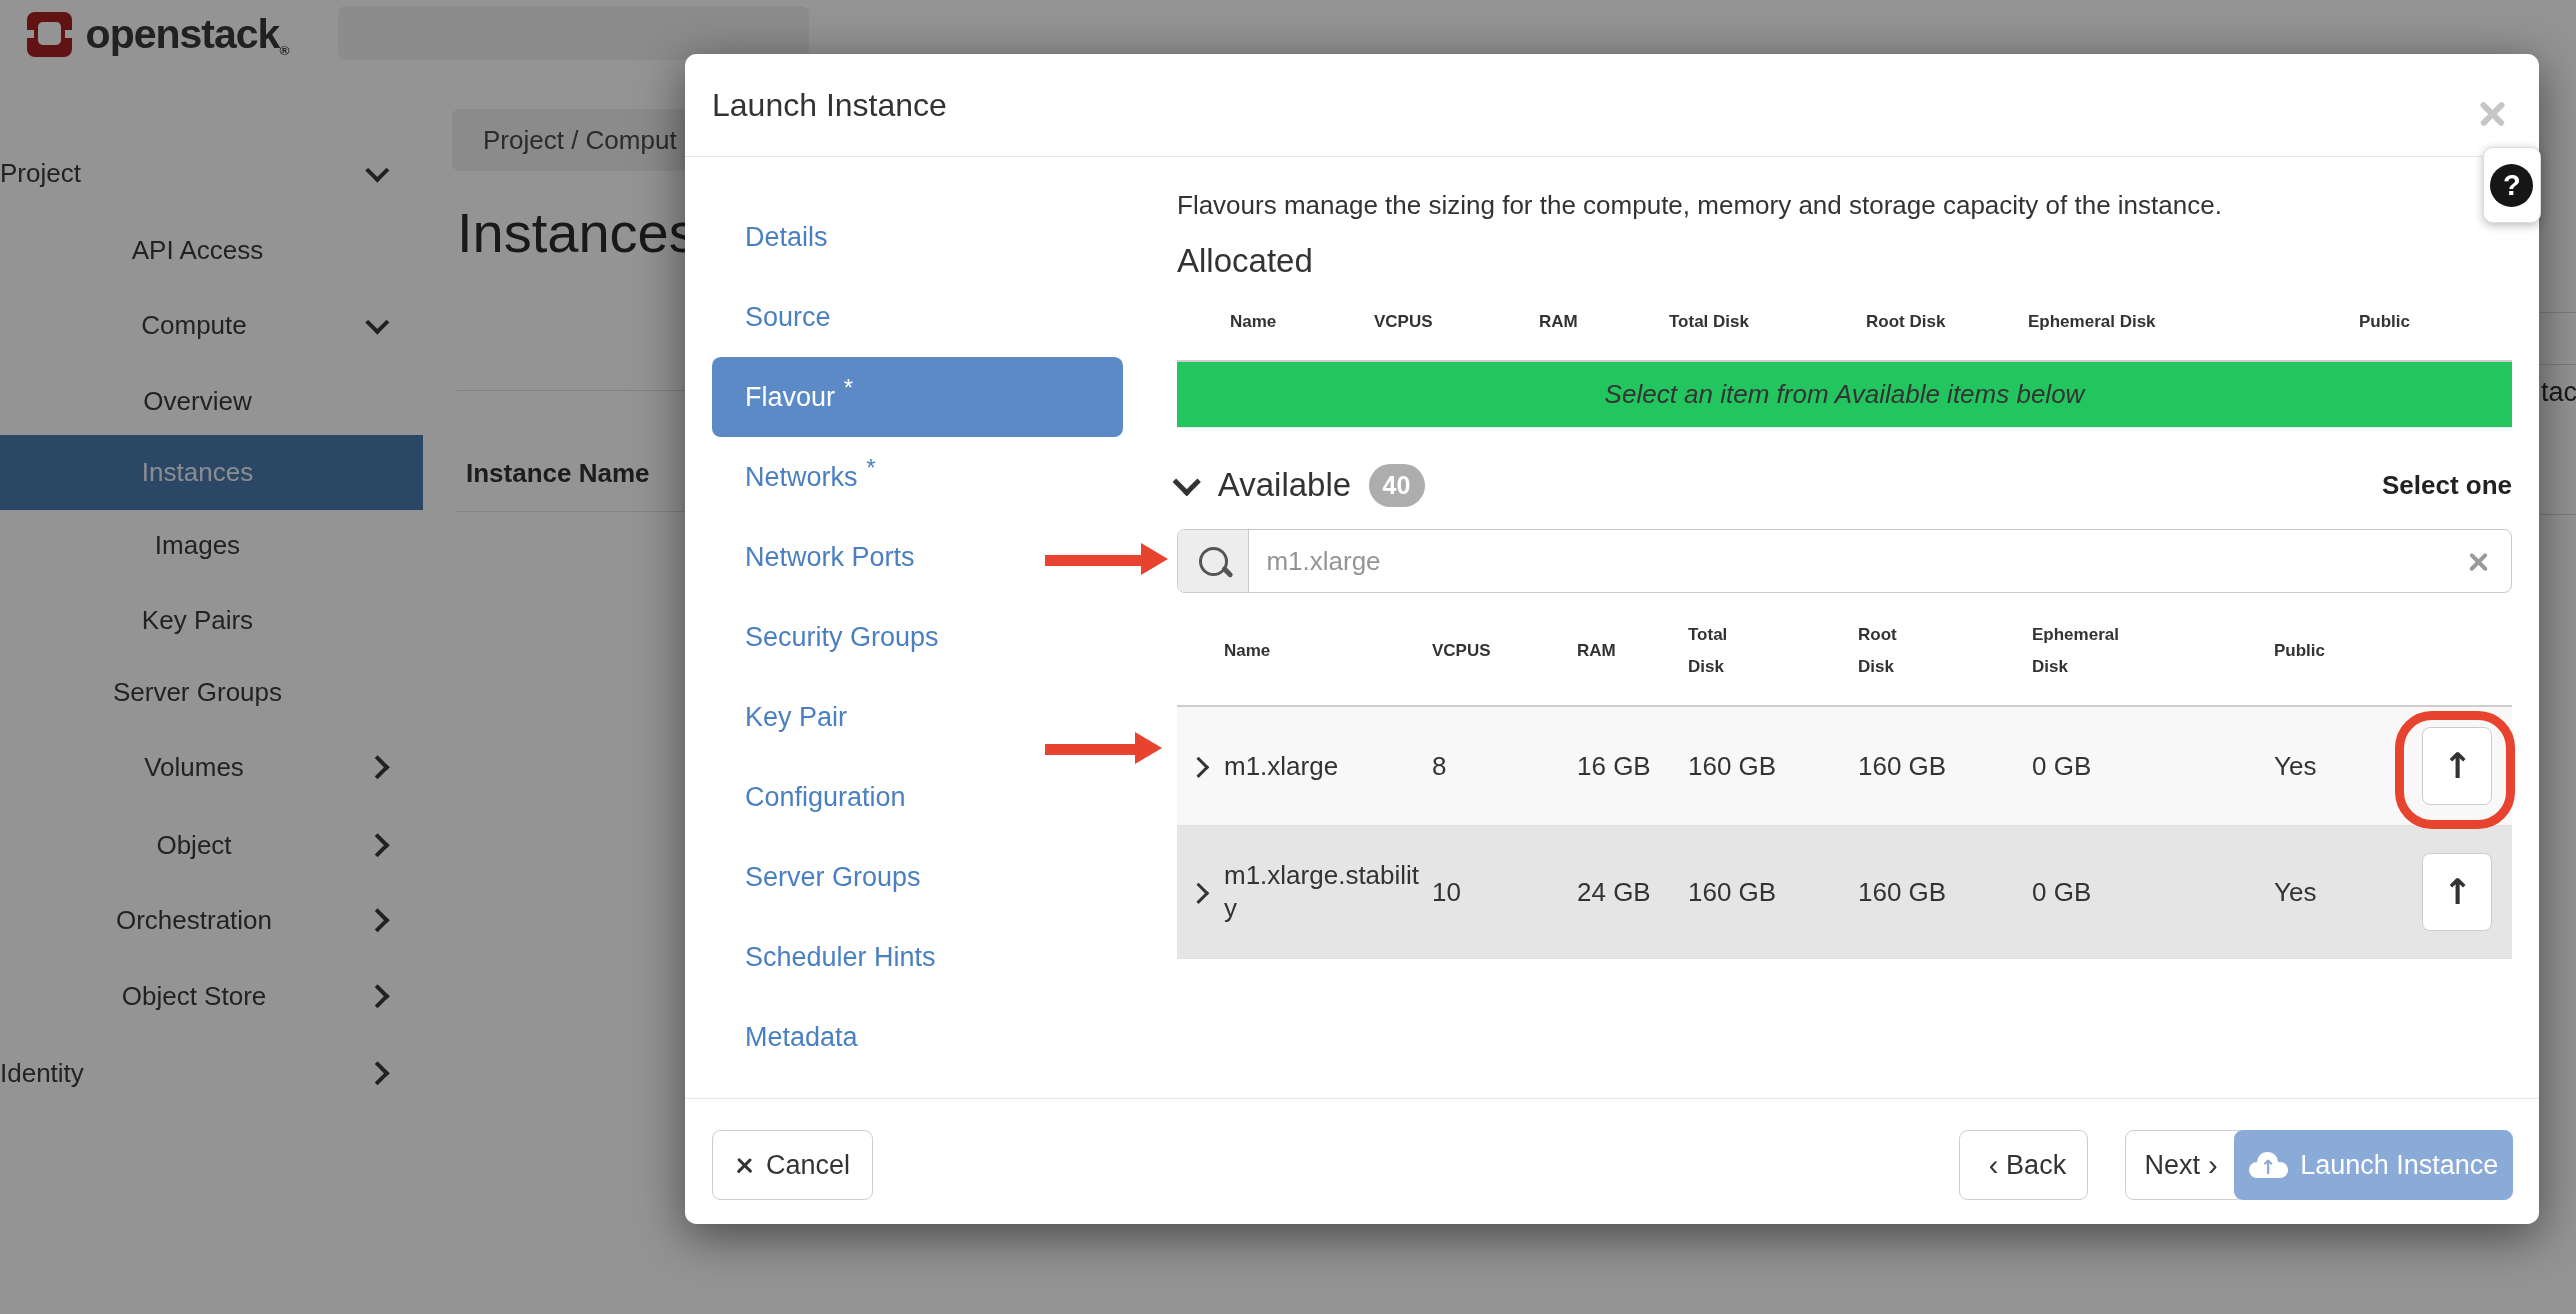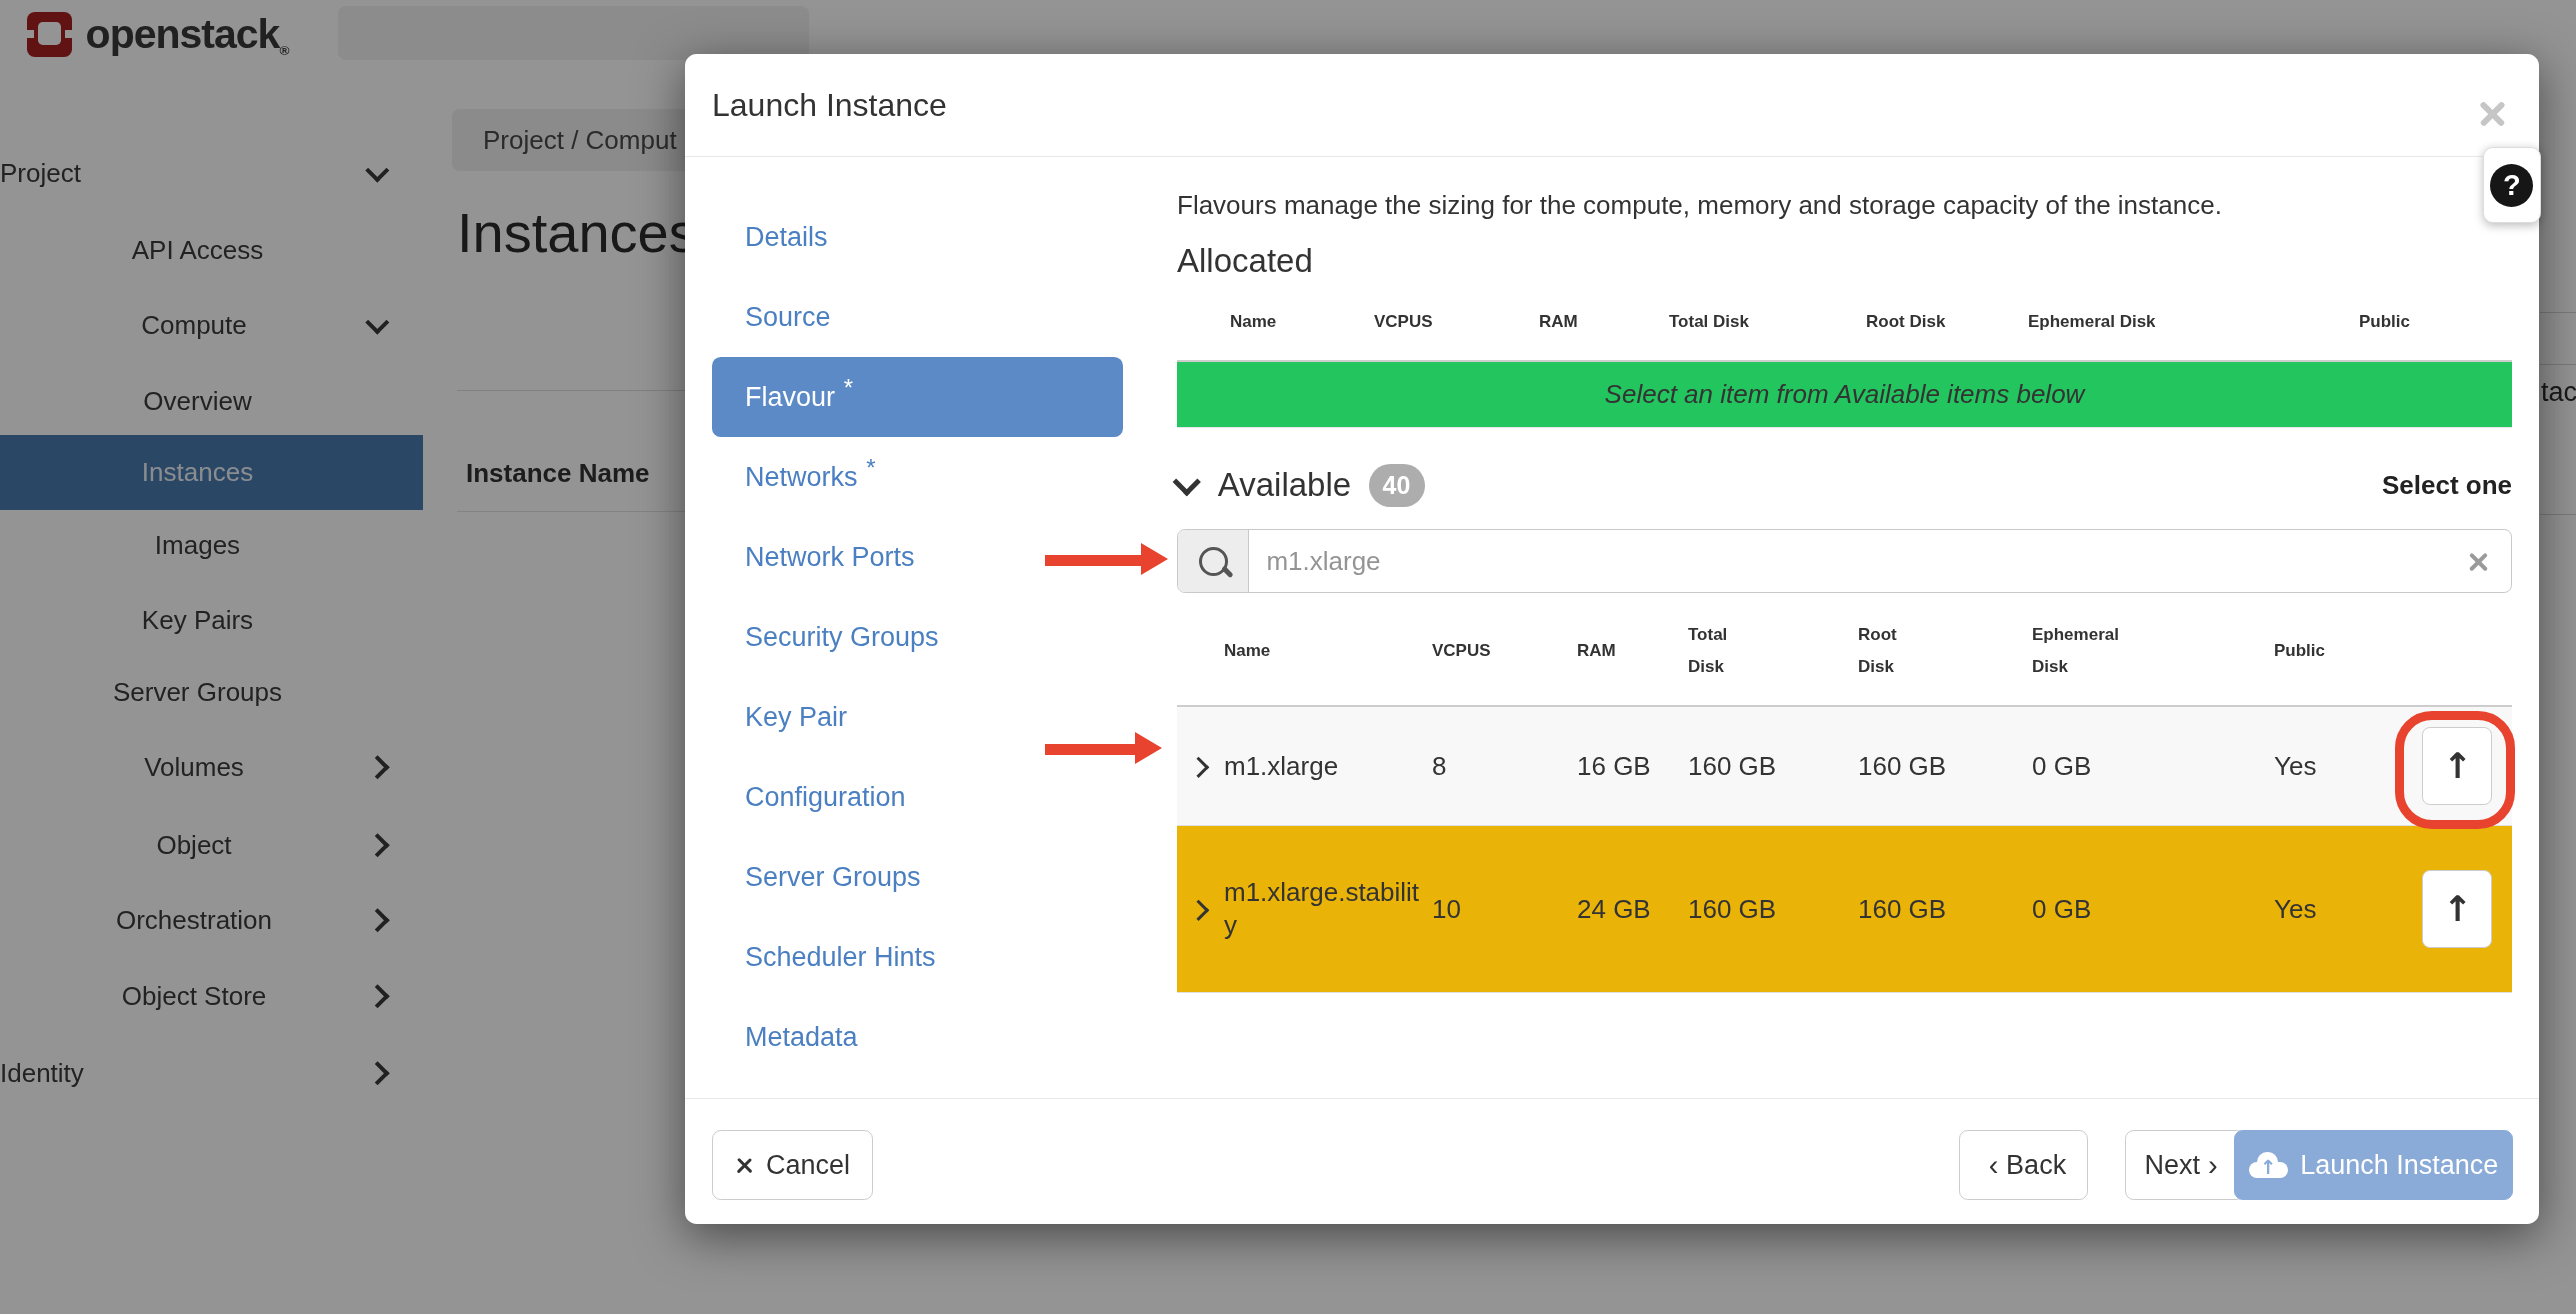--- a/index.html
+++ b/index.html
@@ -95,21 +95,21 @@
       align-items:center;justify-content:center;}
   .mag{position:relative;width:23px;height:23px;border:3.9px solid #555;border-radius:50%;}
   .mag::after{content:"";position:absolute;left:19.4px;top:19.4px;width:4.8px;height:12.6px;background:#555;
       border-radius:2.9px;transform:rotate(-45deg);transform-origin:top left;}
   .searchbox input{flex:1;border:none;outline:none;font-size:26px;color:#949494;padding:0 17.4px;
       font-family:inherit;background:transparent;}
   .search-clear{align-self:center;width:23px;height:23px;color:#9a9a9a;margin-right:21.3px;cursor:pointer;flex:none;}
 
   .avail-head{top:558px;height:78px;}
   .row1{top:651px;height:120px;background:#f8f8f8;border-top:2.9px solid #cdcdcd;box-sizing:border-box;}
-  .row2{top:771px;height:168px;background:#eab308;border-top:1.9px solid #e0e0e0;border-bottom:1.9px solid #e0e0e0;box-sizing:border-box;}
+  .row2{top:771px;height:134px;background:#e5e5e5;border-top:1.9px solid #e0e0e0;border-bottom:1.9px solid #e0e0e0;box-sizing:border-box;}
   .expander{padding-left:13.6px;color:#333;}
   .expander .chev{border-width:3.9px;width:11.6px;height:11.6px;}
   .name-cell{overflow-wrap:anywhere;line-height:33px;}
   .up-btn{width:70px;height:78px;background:#fff;border:1.9px solid #ccc;border-radius:7.8px;
       font-size:35px;font-weight:bold;color:#333;display:flex;align-items:center;justify-content:center;
       margin-left:20.4px;cursor:pointer;box-sizing:border-box;font-family:"DejaVu Sans",sans-serif;}
 
   .m-footer-line{position:absolute;left:0;top:1044px;width:1854px;border-top:1.9px solid #e8e8e8;}
   .btn{position:absolute;top:1076px;height:70px;border:1.9px solid #ccc;border-radius:8.7px;background:#fff;
       font-size:27px;color:#333;display:flex;align-items:center;justify-content:center;

